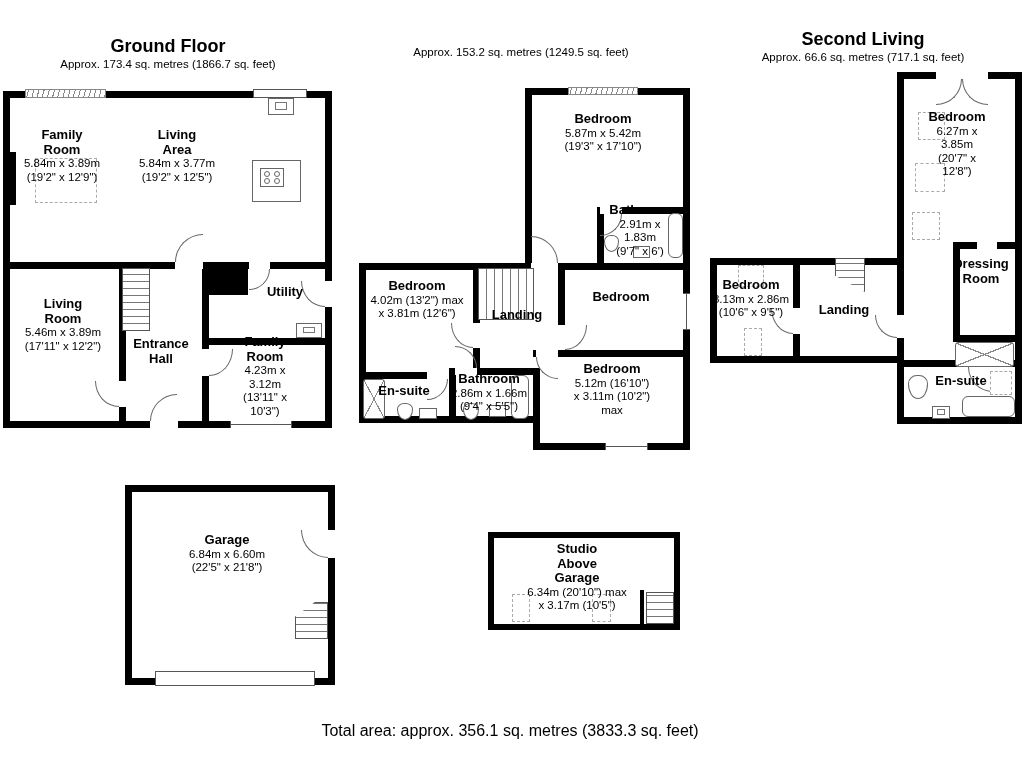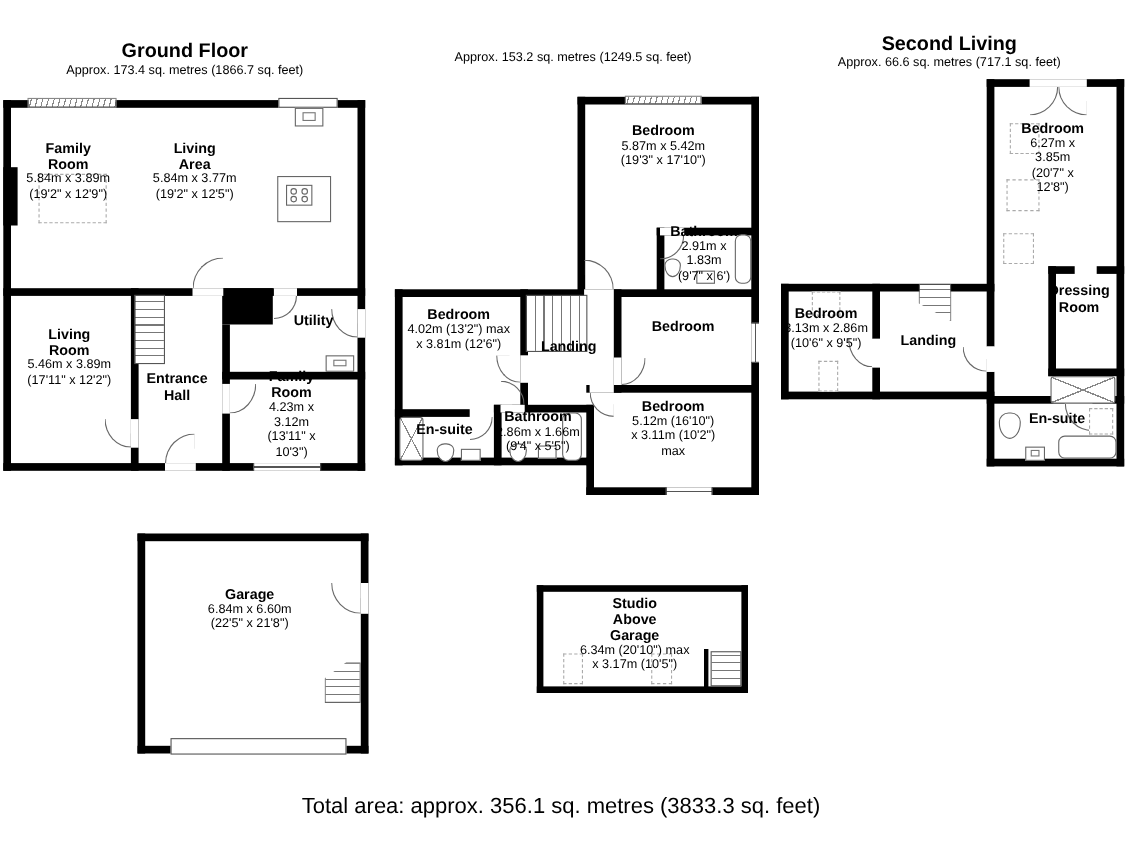--- a/index.html
+++ b/index.html
@@ -28,21 +28,21 @@
     linear-gradient(to bottom left,transparent 48.5%,#888 48.5% 51.5%,transparent 51.5%),#fff}
   .toilet{position:absolute;border:1.2px solid #666;border-radius:45% 45% 50% 50%/35% 35% 62% 62%;background:#fff}
   .stove{position:absolute;display:grid;grid-template-columns:1fr 1fr;border:1.2px solid #666;background:#fff;padding:1px}
   .stove i{display:block;border:1.2px solid #666;border-radius:50%;width:6px;height:6px;margin:auto}
   .room-label{position:absolute;transform:translate(-50%,-50%);text-align:center;z-index:5}
   .rname{display:block;font-weight:bold;font-size:13px;line-height:1.12;white-space:pre-line}
   .rdims{display:block;font-size:11.5px;line-height:1.18;white-space:pre-line}
   .floor-header{position:absolute;transform:translateX(-50%);text-align:center;white-space:nowrap;z-index:5}
   .floor-title{font-weight:bold;font-size:18px;line-height:1.15}
   .floor-sub{font-size:11.5px;margin-top:1px}
-  .footer{position:absolute;transform:translateX(-50%);font-size:20px;white-space:nowrap;z-index:5}
+  .footer{position:absolute;transform:translateX(-50%);font-size:16px;white-space:nowrap;z-index:5}
 </style>
 </head>
 <body>
 
 <div class="floor-header" style="left:168px;top:36px">
   <div class="floor-title">Ground Floor</div>
   <div class="floor-sub">Approx. 173.4 sq. metres (1866.7 sq. feet)</div>
 </div>
 
 <div class="plan" style="left:3px;top:91px;width:329px;height:337px">

